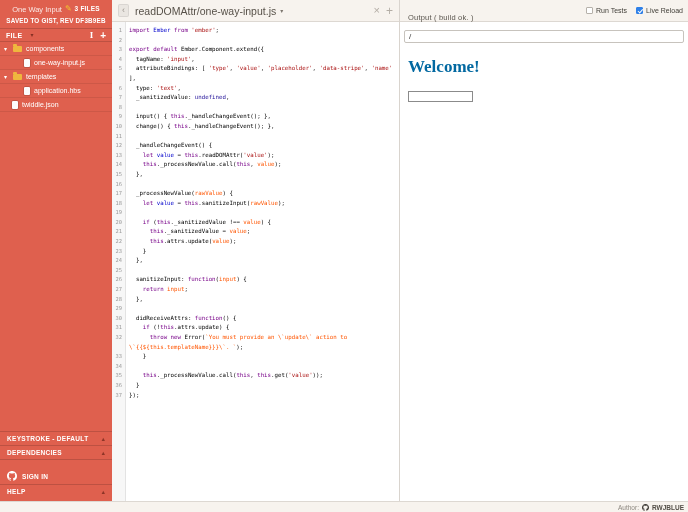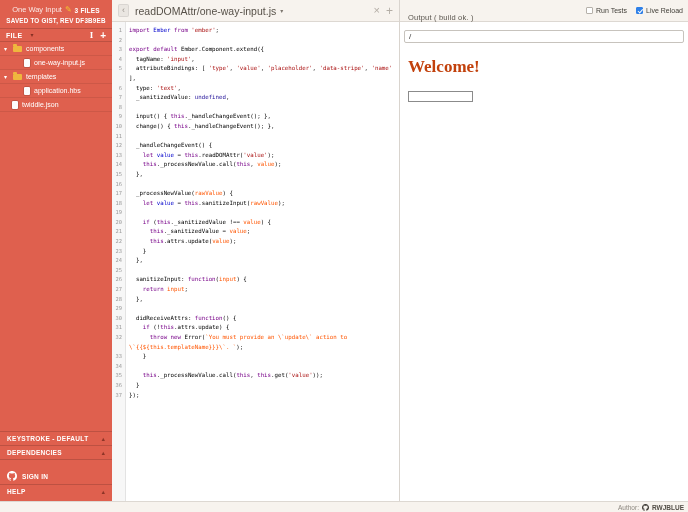--- a/index.html
+++ b/index.html
@@ -9,21 +9,21 @@
     font-family:"Liberation Sans", sans-serif; background:#fff;
   }
   .app{ display:flex; height:501px; }
 
   
   .sidebar{
     width:112px; flex:0 0 112px; background:var(--sidebar-bg,#df604e);
     color:#fff; display:flex; flex-direction:column; overflow:hidden;
   }
   .gist-header{ text-align:center; padding:5px 3px 4px; }
-  .gist-title-row{ font-size:7.5px; color:rgba(255,255,255,.85); display:flex; justify-content:center; align-items:flex-end; gap:3px; }
+  .gist-title-row{ font-size:7.5px; color:rgba(255,255,255,.85); display:flex; justify-content:center; align-items:flex-start; gap:3px; }
   .gist-title-row .badge{ color:#fff; font-weight:bold; font-size:6.5px; letter-spacing:.2px; }
   .pencil{ color:var(--pencil,#f0c330); font-size:8px; line-height:1; }
   .saved-status{ margin-top:3px; font-size:6.3px; font-weight:bold; letter-spacing:.2px; color:#fff; }
   .file-menu-row{
     height:14px; display:flex; align-items:center; padding:0 6px;
     border-top:1px solid rgba(0,0,0,.15); border-bottom:1px solid rgba(0,0,0,.15);
   }
   .file-menu-label{ font-size:7px; font-weight:bold; letter-spacing:.3px; }
   .mini-caret{ font-size:6px; color:rgba(60,10,0,.55); margin-left:8px; line-height:1; }
   .file-menu-row .spacer{ flex:1; }
@@ -104,21 +104,21 @@
     border:solid #fff; border-width:0 1px 1px 0; transform:rotate(42deg);
   }
   .cb-label{ font-size:7px; color:#43403a; }
   .url-bar{ padding:3px 4px 2px; background:#fff; }
   .url-input{
     width:100%; height:13px; border:1px solid #c7c3bd; border-radius:2px;
     font-family:"Liberation Sans",sans-serif; font-size:8px; color:#333; padding:0 4px; outline:none; background:#fff;
   }
   .preview{ flex:1; padding:4px 8px; background:#fff; }
   .preview h1{
-    font-family:"Liberation Serif", serif; font-size:17px; font-weight:bold; color:#c2410c;
+    font-family:"Liberation Serif", serif; font-size:17px; font-weight:bold; color:#0369a1;
     margin:8px 0 14px;
   }
   .preview-input{
     display:block; width:65px; height:11px; border:1px solid #8b8b8b; background:#fff;
     font-size:8px; padding:0 2px; border-radius:0; outline:none;
   }
 
   
   .footer{
     height:11px; background:var(--header-bg,#f7f3ee); border-top:1px solid var(--header-border,#ddd8d2);

